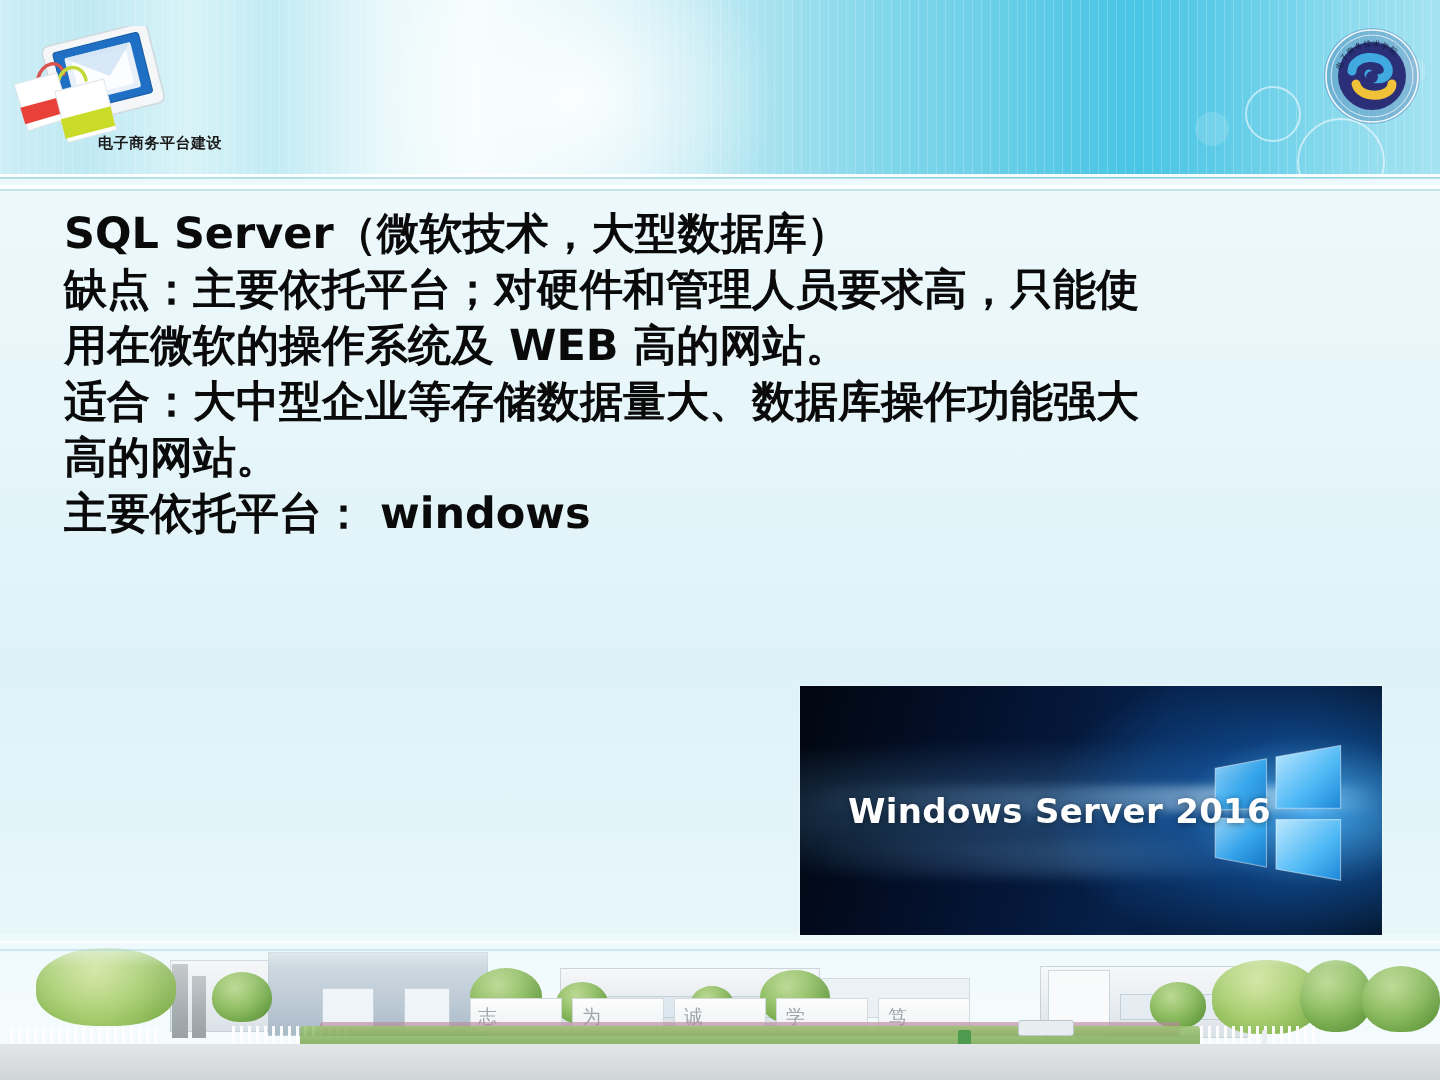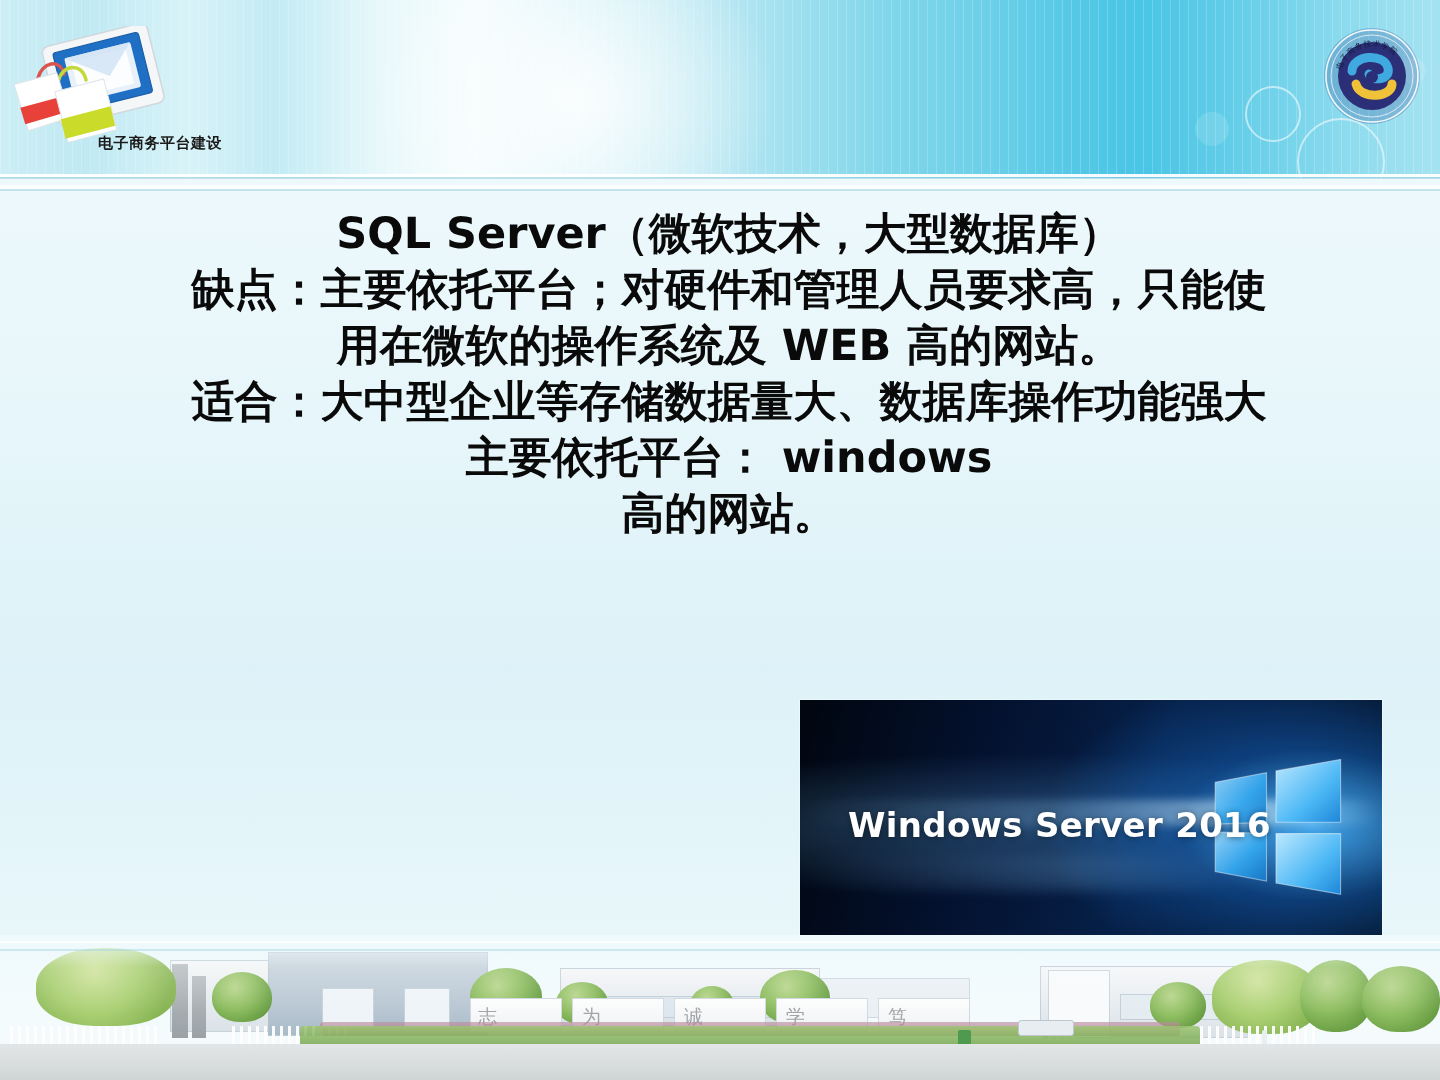--- a/index.html
+++ b/index.html
@@ -87,26 +87,25 @@
   }
   .tline {
     font-size:43px;
     line-height:56px;
     font-weight:700;
     color:#0a0a0a;
     white-space:pre;
     letter-spacing:0px;
     font-family:"DejaVu Sans","Liberation Sans",sans-serif;
     text-rendering:geometricPrecision;
-    text-align:center;
   }
 
   
   .win-shot {
-    position:absolute; left:800px; top:700px; width:582px; height:250px;
+    position:absolute; left:800px; top:686px; width:582px; height:250px;
     overflow:hidden;
     background:#020a1e;
     box-shadow:0 0 0 1px rgba(255,255,255,.35);
   }
   .win-bg {
     position:absolute; inset:0;
     background:
       radial-gradient(ellipse 70% 95% at 88% 50%, rgba(70,175,245,.95) 0%, rgba(20,95,180,.55) 32%, rgba(6,30,70,0) 66%),
       radial-gradient(ellipse 120% 40% at 40% 50%, rgba(110,190,245,.30) 0%, rgba(10,35,80,0) 72%),
       linear-gradient(105deg,#01060f 0%,#041230 32%,#062048 58%,#04142f 82%,#010812 100%);
@@ -268,22 +267,22 @@
     <text font-size="7.5" fill="#101a3a" font-family="DejaVu Serif, serif" letter-spacing="1">
       <textPath href="#arcTop" startOffset="8%">电子商务技术学院</textPath>
     </text>
   </svg>
 
   <div class="content">
     <div class="tline">SQL Server（微软技术，大型数据库）</div>
     <div class="tline">缺点：主要依托平台；对硬件和管理人员要求高，只能使</div>
     <div class="tline">用在微软的操作系统及 WEB 高的网站。</div>
     <div class="tline">适合：大中型企业等存储数据量大、数据库操作功能强大</div>
+    <div class="tline">高的网站。</div>
     <div class="tline">主要依托平台： windows</div>
-    <div class="tline">高的网站。</div>
   </div>
 
   <div class="win-shot">
     <div class="win-bg"></div>
     <div class="win-ray"></div>
     <div class="win-ray2"></div>
     <svg class="win-logo" viewBox="0 0 160 160">
       <defs>
         <linearGradient id="wg1" x1="0" y1="0" x2="1" y2="1">
           <stop offset="0%" stop-color="#9fdcff"></stop>

